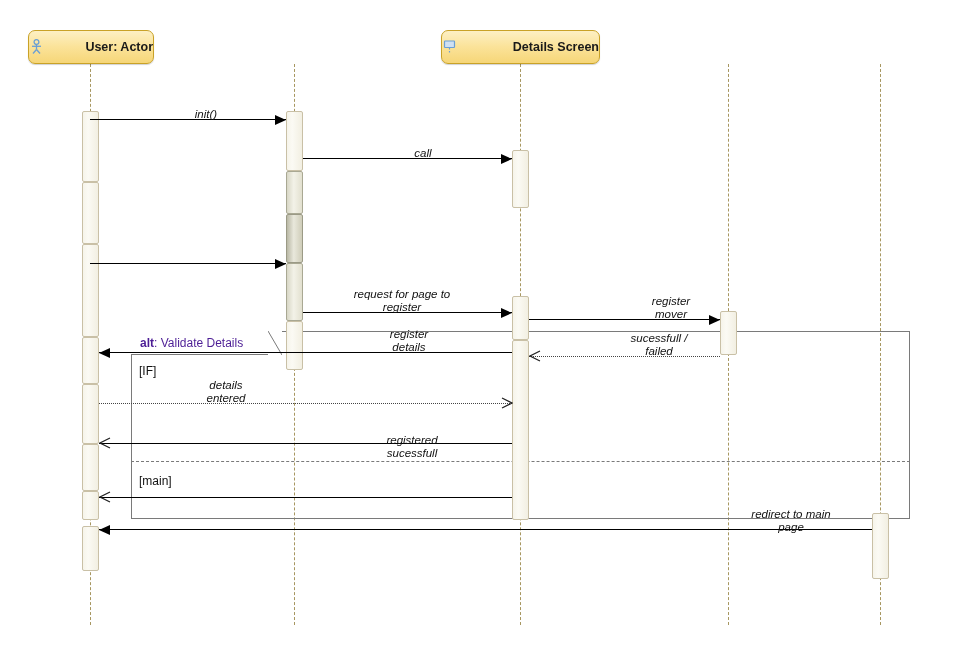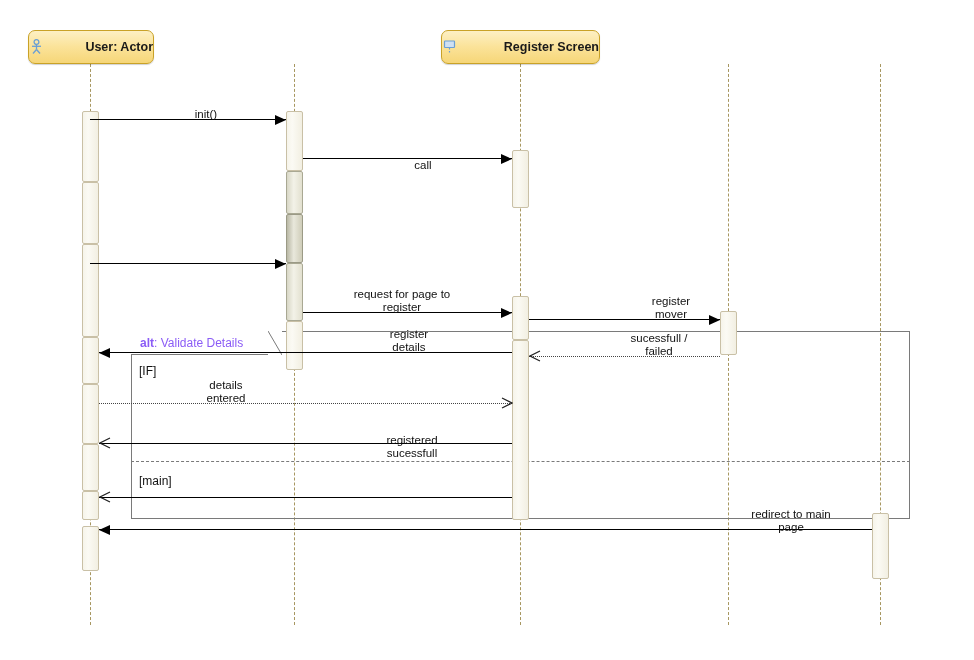--- a/index.html
+++ b/index.html
@@ -62,37 +62,38 @@
   }
   .arrowhead.open-right svg,.arrowhead.open-left svg{display:block;}
 
   .msglabel{
     position:absolute;
     font-size:11.5px;color:#111;
     text-align:center;line-height:13px;
     white-space:pre-line;
     transform:translate(-50%,-100%);
     pointer-events:none;
+    font-style:italic;
   }
 
   
   .fragment{
     position:absolute;box-sizing:border-box;
     border:1px solid #7a7a7a;
     background:transparent;
   }
   .fragment-tab{
     position:absolute;box-sizing:border-box;
     border-right:1px solid #7a7a7a;
     border-bottom:1px solid #7a7a7a;
     background:#fff;
   }
   .fragment-label{
     position:absolute;
-    font-size:12px;color:#8b5cf6;white-space:nowrap;
+    font-size:12px;color:#4c1d95;white-space:nowrap;
   }
   .fragment-label b{font-weight:bold;}
   .guard{
     position:absolute;font-size:12px;color:#111;white-space:nowrap;
   }
   .fragment-divider{
     position:absolute;height:0;border-top:1.3px dashed #7a7a7a;
   }
 </style>
 </head>
@@ -130,21 +131,21 @@
     <div class="activation" style="left: 512px; top: 150px; height: 58px;"></div>
     <div class="activation" style="left: 512px; top: 296px; height: 44px;"></div>
     <div class="activation" style="left: 512px; top: 340px; height: 180px;"></div>
     <div class="activation" style="left: 720px; top: 311px; height: 44px;"></div>
     <div class="activation" style="left: 872px; top: 513px; height: 66px;"></div>
     <div class="msgline" style="left: 90px; top: 119px; width: 196px;"></div>
     <div class="arrowhead solid-right" style="position: absolute; top: 114.5px; left: 275px;"></div>
     <div class="msglabel" style="left: 206px; top: 121px;">init()</div>
     <div class="msgline" style="left: 303px; top: 158px; width: 209px;"></div>
     <div class="arrowhead solid-right" style="position: absolute; top: 153.5px; left: 501px;"></div>
-    <div class="msglabel" style="left: 423px; top: 160px; margin-top: 12px;">call</div>
+    <div class="msglabel" style="left: 423px; top: 160px;">call</div>
     <div class="msgline" style="left: 90px; top: 263px; width: 196px;"></div>
     <div class="arrowhead solid-right" style="position: absolute; top: 258.5px; left: 275px;"></div>
     <div class="msgline" style="left: 303px; top: 312px; width: 209px;"></div>
     <div class="arrowhead solid-right" style="position: absolute; top: 307.5px; left: 501px;"></div>
     <div class="msglabel" style="left: 402px; top: 314px;">request for page to
 register</div>
     <div class="msgline" style="left: 529px; top: 319px; width: 191px;"></div>
     <div class="arrowhead solid-right" style="position: absolute; top: 314.5px; left: 709px;"></div>
     <div class="msglabel" style="left: 671px; top: 321px;">register
 mover</div>
@@ -198,15 +199,15 @@
       </span>
       <span class="plabel">User: Actor</span>
     </div>
     <div class="participant" style="left: 441px; top: 30px; width: 159px;">
       <span class="icon">
         <svg width="13" height="16" viewBox="0 0 13 16">
           <rect x="1.5" y="2" width="10" height="6.5" rx="0.7" fill="#cfe0f2" stroke="#6b9fd4" stroke-width="1.2"></rect>
           <line x1="6.5" y1="8.5" x2="6.5" y2="13.5" stroke="#6b9fd4" stroke-width="1.2" stroke-dasharray="2,1.6"></line>
         </svg>
       </span>
-      <span class="plabel">Register Screen</span>
+      <span class="plabel">Details Screen</span>
     </div>
   </div>
 
 </body></html>

